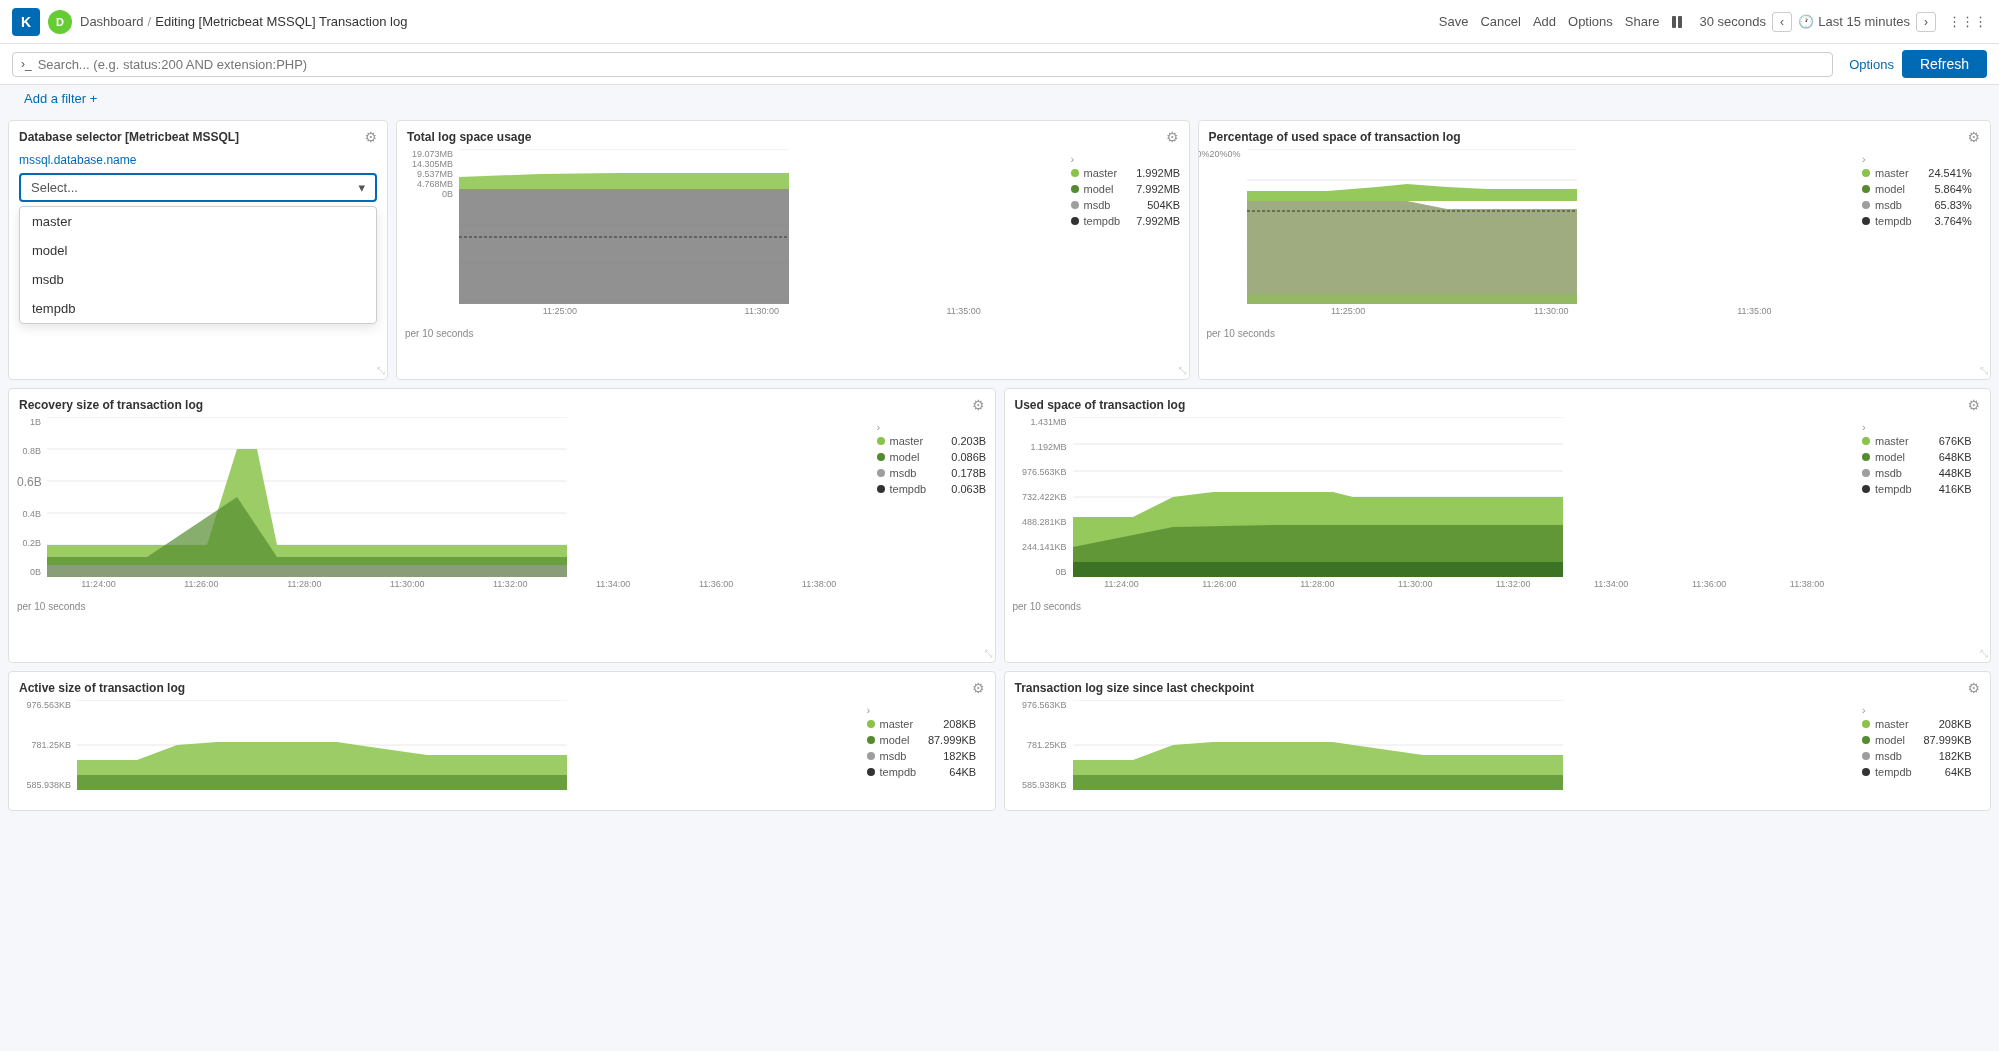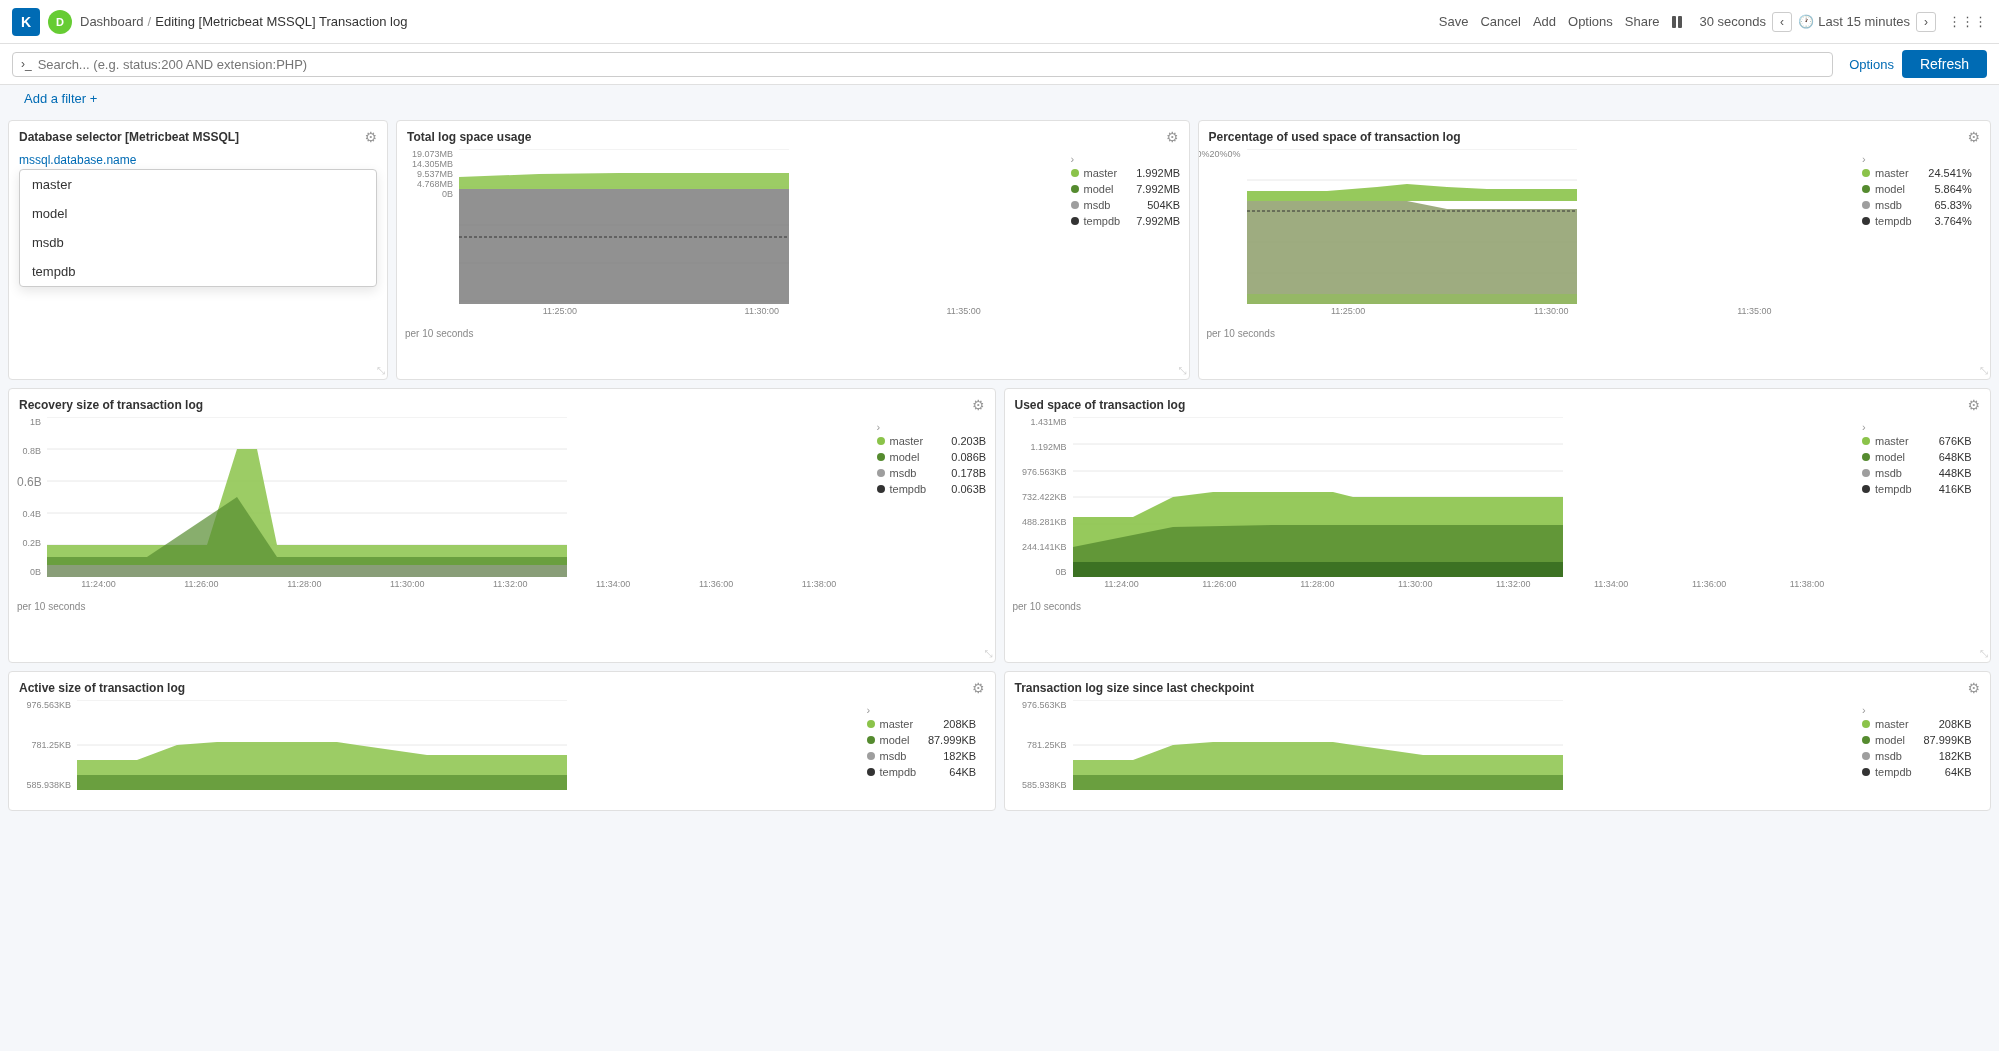--- a/index.html
+++ b/index.html
@@ -128,20 +128,24 @@
 <div class="dashboard">
 
   <div class="dashboard-row">
 
     <div class="panel selector-panel">
       <div class="panel-header">
         <span class="panel-title">Database selector [Metricbeat MSSQL]</span>
         <span class="panel-gear">⚙</span>
       </div>
       <div class="field-label">mssql.database.name</div>
+      <div class="select-dropdown">
+        <span>Select...</span>
+        <span>▾</span>
+      </div>
       <div class="dropdown-menu">
         <div class="dropdown-item">master</div>
         <div class="dropdown-item">model</div>
         <div class="dropdown-item">msdb</div>
         <div class="dropdown-item">tempdb</div>
       </div>
       <div class="panel-resize">⤡</div>
     </div>
 
     <div class="panel chart-panel-sm">

